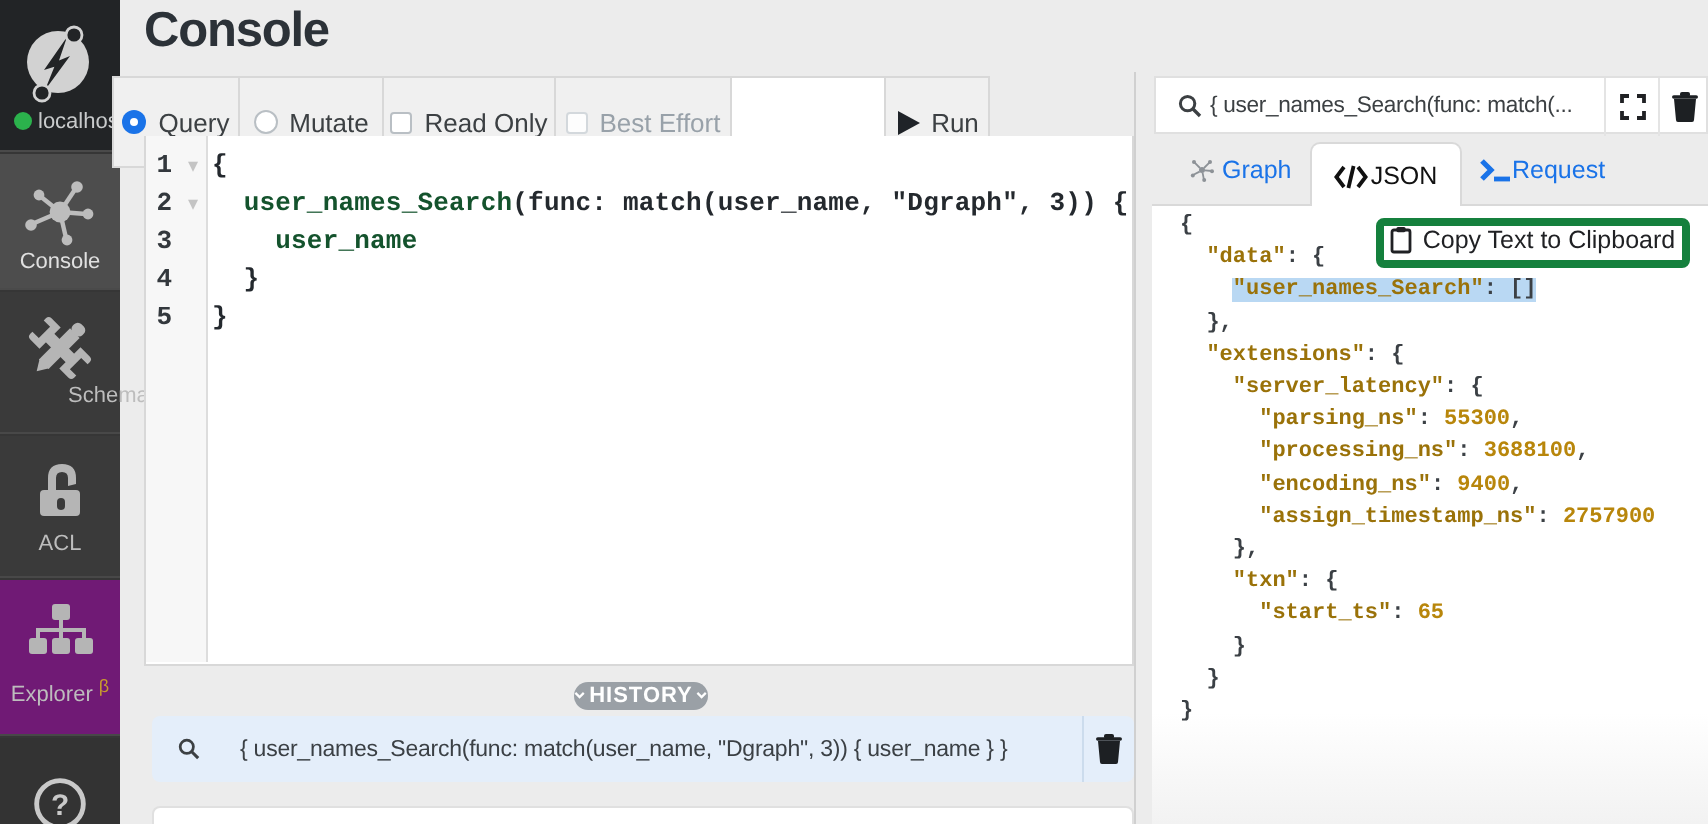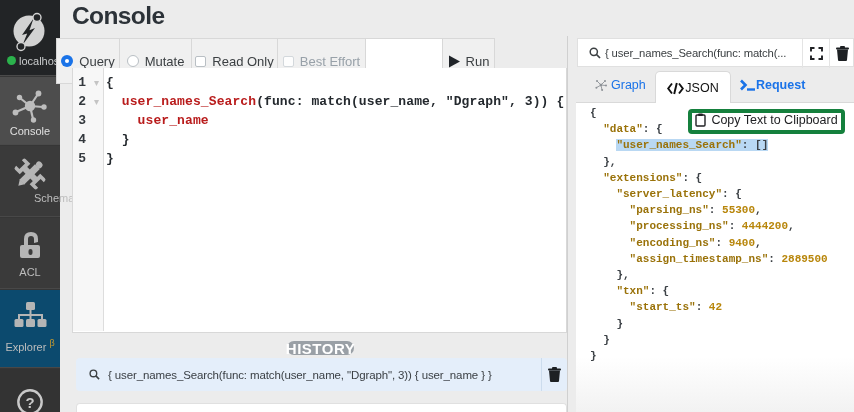--- a/index.html
+++ b/index.html
@@ -6,21 +6,21 @@
 html,body { width:854px; height:412px; overflow:hidden; }
 body { font-family:"Liberation Sans", sans-serif; background:#ececec; position:relative; }
 
 
 #sidebar { position:absolute; left:0; top:0; width:60px; height:412px; background:#363636; }
 .sb-item { position:absolute; left:0; width:60px; text-align:center; color:#bdbdbd; font-size:11px; }
 #sb-host { top:0; height:76px; background:#222426; border-bottom:1px solid #4a4a4a; }
 #sb-console { top:77px; height:68px; background:#4d4d4d; border-bottom:1px solid #4a4a4a; color:#e0e0e0; }
 #sb-schema { top:146px; height:71px; background:#3a3a3a; border-bottom:1px solid #484848; }
 #sb-acl { top:218px; height:71px; background:#3a3a3a; border-bottom:1px solid #484848; }
-#sb-explorer { top:290px; height:78px; background:#0c4a6e; border-bottom:1px solid #484848;text-decoration:underline; }
+#sb-explorer { top:290px; height:78px; background:#701a75; border-bottom:1px solid #484848;text-decoration:underline; }
 #sb-rest { top:369px; height:43px; background:#333333; }
 .sb-label { position:absolute; width:60px; left:0; }
 .beta { color:#c79a2e; font-size:9px; vertical-align:super; }
 
 
 #heading { position:absolute; left:72px; top:2px; font-size:24.5px; font-weight:bold; color:#2c3238; letter-spacing:-0.6px; }
 
 
 #toolbar { position:absolute; left:56px; top:38px; width:495px; height:46px; display:flex; }
 .tb-seg { background:#f0f0f0; border:1px solid #d8d8d8; border-left:none; display:flex; align-items:center; justify-content:center; font-size:13px; color:#3c4043; gap:6px; }
@@ -37,39 +37,39 @@
 .radio-off { width:12px; height:12px; border-radius:50%; background:#fff; border:1px solid #b9bfc4; flex:0 0 auto; }
 .check-off { width:11px; height:11px; border-radius:2px; background:#fff; border:1px solid #b9bfc4; flex:0 0 auto; }
 .check-dis { width:11px; height:11px; border-radius:2px; background:#fdfdfd; border:1px solid #d3d8dc; flex:0 0 auto; }
 
 #editor { position:absolute; left:72px; top:68px; width:495px; height:265px; background:#fff; border:1px solid #d8d8d8; border-top:none; }
 #gutter { position:absolute; left:0; top:0; width:31px; height:263px; background:#f7f7f7; border-right:1px solid #ddd; }
 #lines, #gutter-nums { font-family:"Liberation Mono", monospace; font-size:13px; line-height:19px; font-weight:bold; }
 #gutter-nums { position:absolute; top:5px; right:17px; text-align:right; color:#33383d; }
 .fold { position:absolute; right:4px; color:#c4c4c4; font-size:10px; font-family:"Liberation Sans",sans-serif; }
 #lines { position:absolute; left:33px; top:5px; color:#24292e; white-space:pre; letter-spacing:0.1px; }
-.cb { color:#b91c1c; }
-
-
-#pill { position:absolute; left:287px; top:341px; width:67px; height:14px; background:#9aa0a6; border-radius:7px; color:#fff; font-size:15px; font-weight:bold; letter-spacing:0.5px; display:flex; align-items:center; justify-content:center; }
+.cb { color:#14532d; }
+
+
+#pill { position:absolute; left:287px; top:341px; width:67px; height:14px; background:#9aa0a6; border-radius:7px; color:#fff; font-size:11px; font-weight:bold; letter-spacing:0.5px; display:flex; align-items:center; justify-content:center; }
 #histrow { position:absolute; left:76px; top:358px; width:491px; height:33px; background:#e4eefa; border-radius:4px; display:flex; align-items:center; }
-#histrow .txt { font-size:11.5px; color:#3b4045; margin-left:4px; letter-spacing:-0.12px; }
+#histrow .txt { font-size:11.5px; color:#3b4045; margin-left:16px; letter-spacing:-0.12px; }
 #histsep { position:absolute; left:465px; top:0; width:1px; height:33px; background:#ccdced; }
 #histrow2 { position:absolute; left:76px; top:403px; width:491px; height:9px; background:#fff; border-radius:4px 4px 0 0; border:1px solid #e0e0e0; border-bottom:none; }
 
 
 #rp { position:absolute; left:576px; top:0; width:278px; height:372px; }
 #rp-search { position:absolute; left:1px; top:38px; width:277px; height:29px; background:#fff; border:1px solid #e0e0e0; display:flex; align-items:center; }
 #rp-search .txt { font-size:11.3px; color:#3c4043; margin-left:4px; white-space:nowrap; letter-spacing:-0.15px; }
 .vsep { width:1px; height:29px; background:#e4e4e4; }
 #tabs { position:absolute; left:0; top:67px; width:278px; height:36px; border-bottom:1px solid #d9d9d9; }
 .tab { position:absolute; top:0; height:36px; display:flex; align-items:center; font-size:12.5px; color:#1a73e8; gap:4px; }
 #tab-json { left:79px; width:76px; top:4px; height:33px; background:#fff; border:1px solid #d9d9d9; border-bottom:none; border-radius:5px 5px 0 0; color:#111; justify-content:center; gap:1px; }
 #tab-graph { left:19px; }
-#tab-request { left:164px; gap:1px;font-weight:bold; }
+#tab-request { left:164px; gap:1px; }
 #json-area { position:absolute; left:0; top:103px; width:278px; height:309px; background:linear-gradient(#ffffff 82%, #f2f2f2); }
 #json { position:absolute; left:14px; top:105px; font-family:"Liberation Mono", monospace; font-size:11px; font-weight:bold; line-height:16.2px; white-space:pre; color:#3b4045; }
 .jk { color:#9a7209; }
 .jn { color:#b8860b;margin-top:20px; }
 .sel { background:#b9d8f3; }
 #copybtn { position:absolute; left:112px; top:109px; width:157px; height:25px; background:#fff; border:4px solid #15803d; border-radius:4px; font-size:12.5px; color:#202124; display:flex; justify-content:center; gap:5px; }
 
 
 #strip { position:absolute; left:567px; top:36px; width:9px; height:376px; background:#ececec; border-left:1px solid #d0d0d0; }
 </style>
@@ -261,26 +261,26 @@
       Request</div>
   </div>
   <div id="json-area"></div>
   <div id="json">{
   <span class="jk">"data"</span>: {
     <span class="sel"><span class="jk">"user_names_Search"</span>: []</span>
   },
   <span class="jk">"extensions"</span>: {
     <span class="jk">"server_latency"</span>: {
       <span class="jk">"parsing_ns"</span>: <span class="jn">55300</span>,
-      <span class="jk">"processing_ns"</span>: <span class="jn">4444200</span>,
+      <span class="jk">"processing_ns"</span>: <span class="jn">3688100</span>,
       <span class="jk">"encoding_ns"</span>: <span class="jn">9400</span>,
-      <span class="jk">"assign_timestamp_ns"</span>: <span class="jn">2889500</span>
+      <span class="jk">"assign_timestamp_ns"</span>: <span class="jn">2757900</span>
     },
     <span class="jk">"txn"</span>: {
-      <span class="jk">"start_ts"</span>: <span class="jn">42</span>
+      <span class="jk">"start_ts"</span>: <span class="jn">65</span>
     }
   }
 }</div>
   <div id="copybtn">
     <svg width="11" height="14" viewBox="0 0 11 14">
       <rect x="1" y="2" width="9" height="11" rx="1" fill="none" stroke="#202124" stroke-width="1.4"></rect>
       <rect x="3.2" y="0.5" width="4.6" height="2.6" rx="0.8" fill="#202124"></rect>
     </svg>
     Copy Text to Clipboard</div>
 </div>

